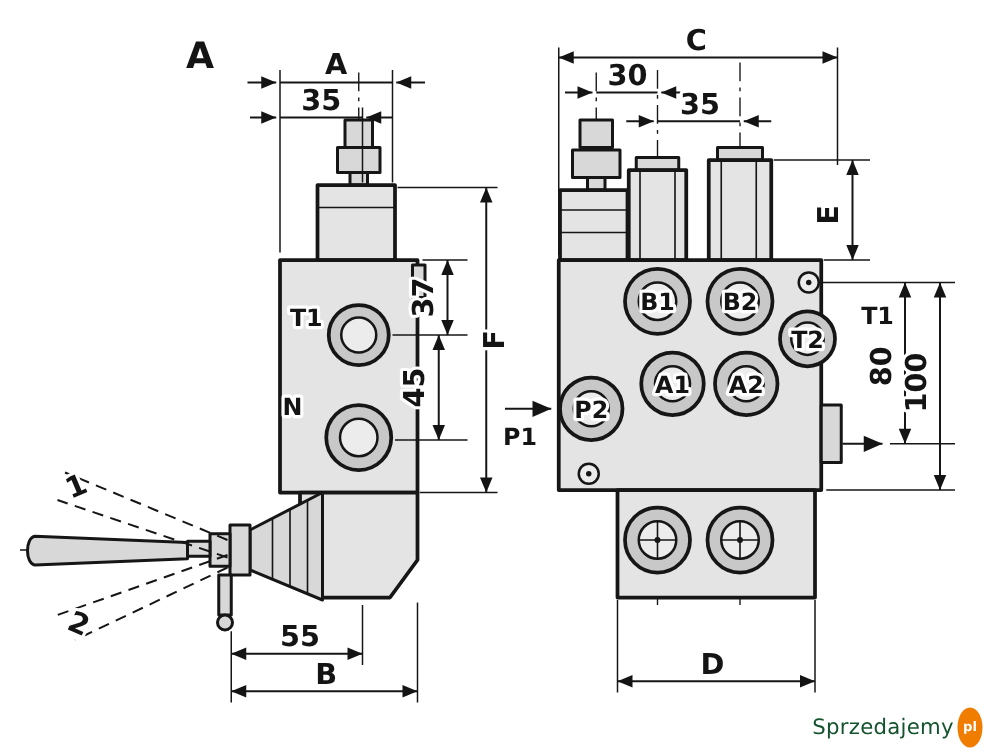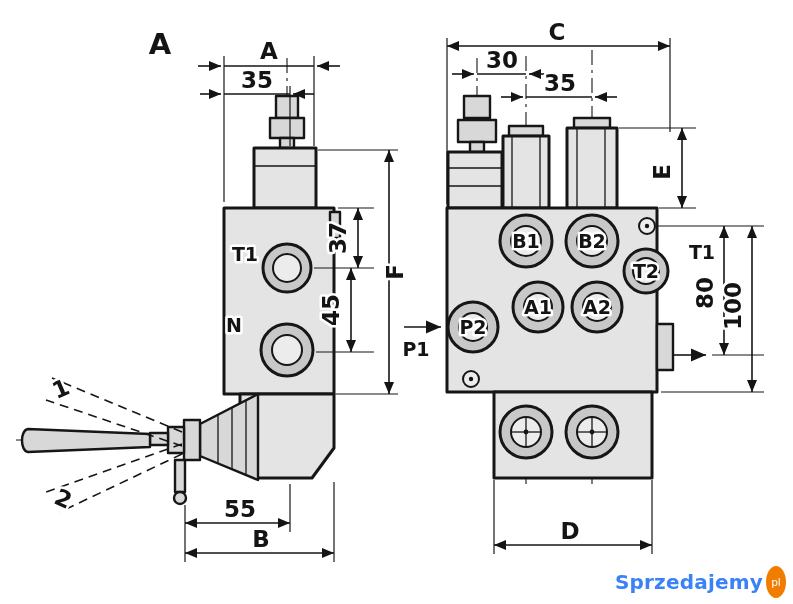--- a/index.html
+++ b/index.html
@@ -19,23 +19,23 @@
   .cl   { stroke:#161616; stroke-width:1.1; fill:none; stroke-dasharray:15 5 3 5; }
   .dash { stroke:#161616; stroke-width:1.6; fill:none; stroke-dasharray:9 6; }
 
   text.dim  { font-weight:bold; font-size:23px; text-anchor:middle; fill:#141414; }
   text.port { font-weight:bold; font-size:19px; text-anchor:middle; fill:#141414; }
   text.big  { font-weight:bold; font-size:29px; text-anchor:middle; fill:#141414; }
   .halo { paint-order:stroke; stroke:#ffffff; stroke-width:5px; stroke-linejoin:round; }
 
   
   .wm { position:absolute; right:7px; bottom:6px; display:flex; align-items:center; gap:3px; }
-  .wm-text { color:#3b82f6; font-size:20px; font-weight:bold; letter-spacing:.2px; }
+  .wm-text { color:#14532d; font-size:17px; font-weight:normal; letter-spacing:.2px; }
   .wm-badge { width:20px; height:32px; border-radius:50%; background:#f07c00; color:#ffffff;
-              font-size:10.5px; font-weight:normal; display:flex; align-items:center; justify-content:center; }
+              font-size:10.5px; font-weight:bold; display:flex; align-items:center; justify-content:center; }
 </style>
 </head>
 <body>
 
 <div class="stage">
 <svg width="793" height="604" viewBox="0 0 793 604">
   <defs>
     <marker id="ar" markerUnits="userSpaceOnUse" markerWidth="14" markerHeight="12" refX="13" refY="6" orient="auto-start-reverse">
       <path d="M1,1 L13,6 L1,11 Z" fill="#141414"></path>
     </marker>

